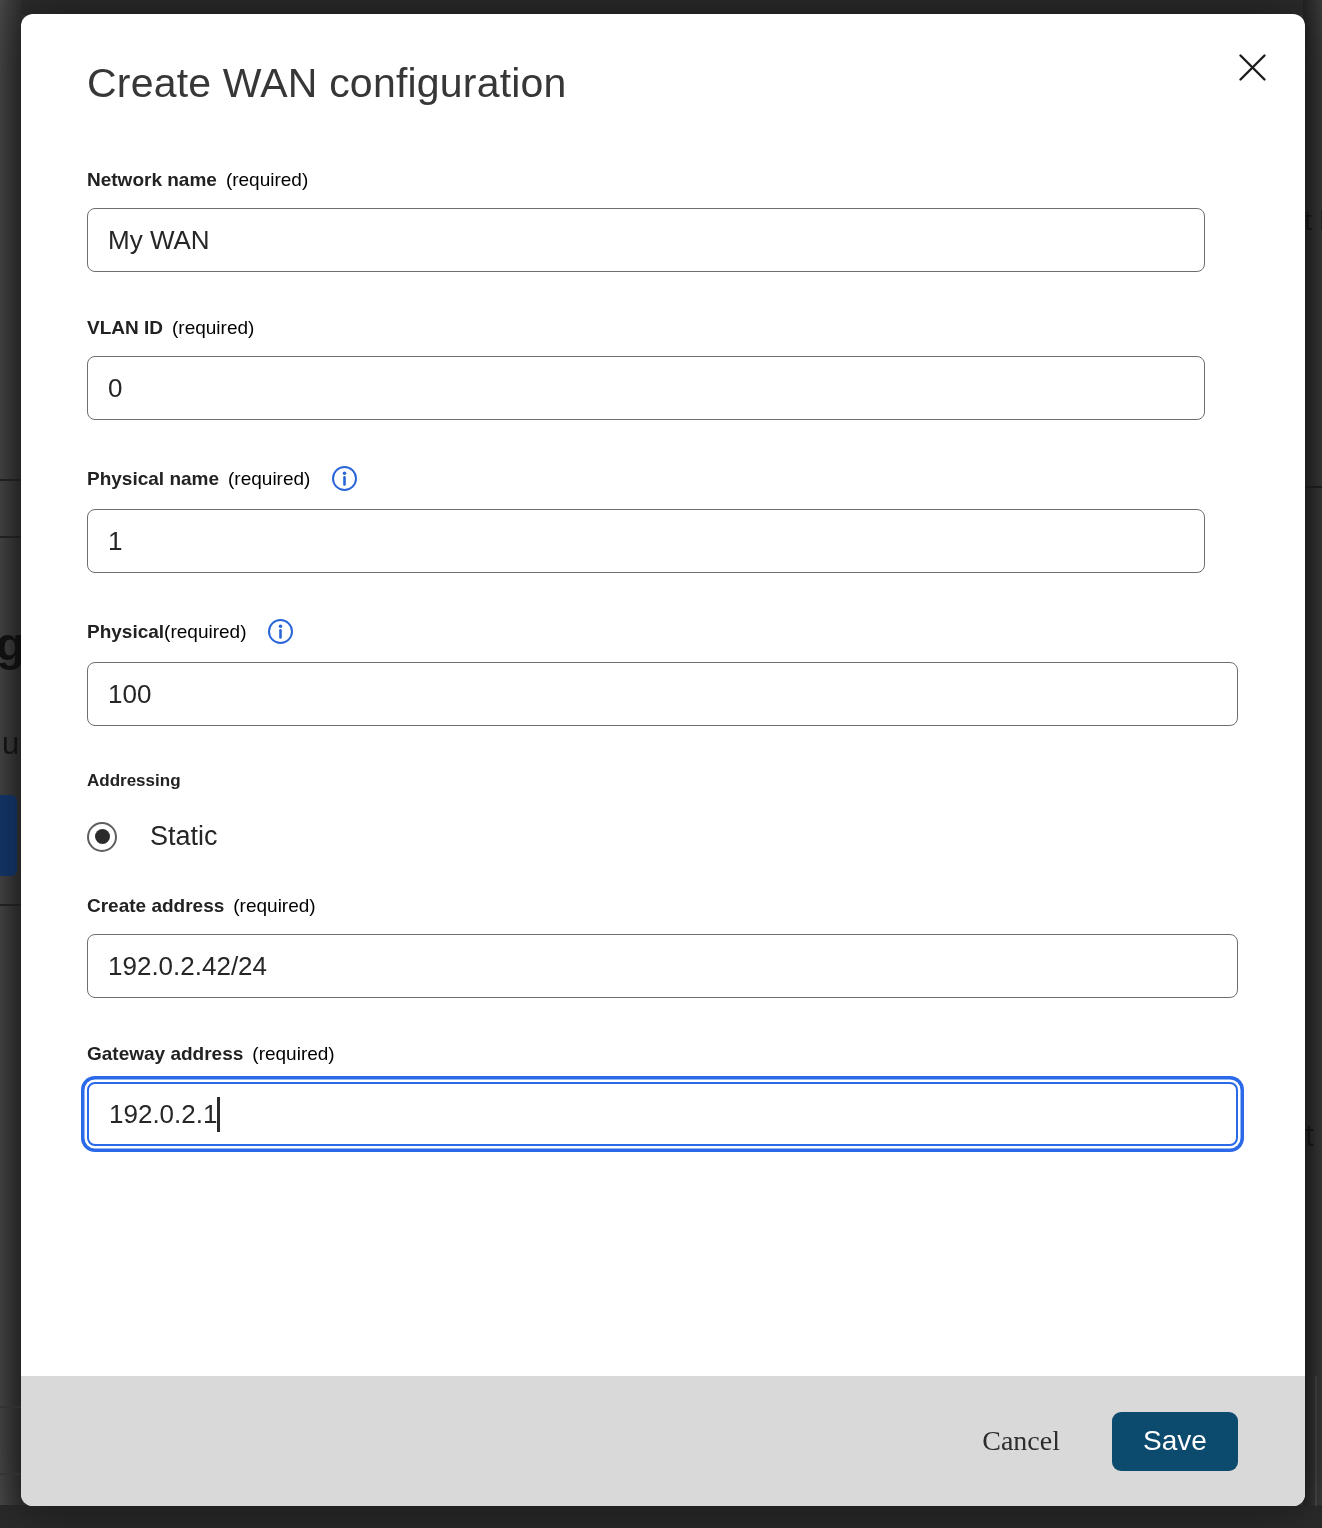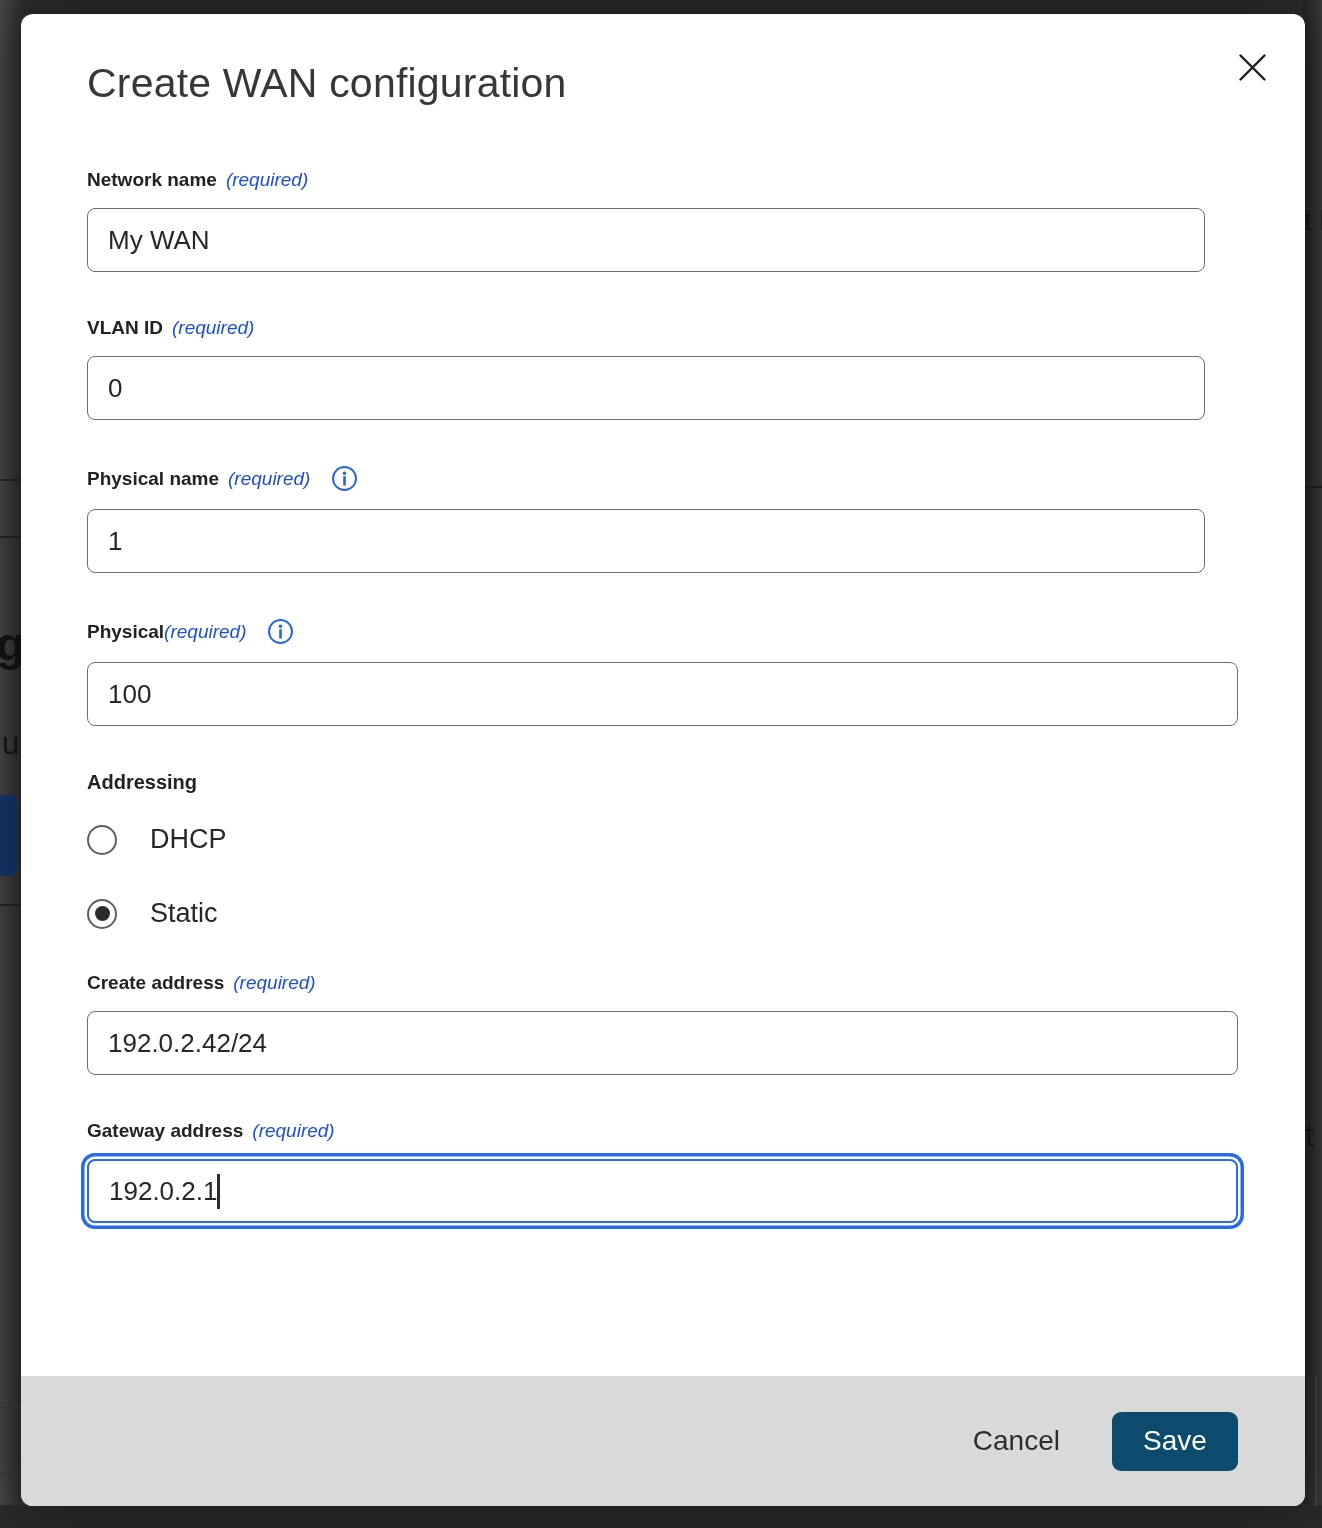--- a/index.html
+++ b/index.html
@@ -58,21 +58,21 @@
     background: none; border: none;
   }
 
   .field { margin-bottom: 45px; }
   .field-label-row {
     display: flex; align-items: center;
     margin-bottom: 17px;
     font-size: 19px;
   }
   .field-label { font-weight: 700; color: #222222; }
-  .req { font-weight: 400; color: #1d4ed8; margin-left: 9px; font-style: italic; }
+  .req { font-weight: 400; color: #000000; margin-left: 9px; }
   .req.tight { margin-left: 0; }
   .info-icon { margin-left: 21px; display: inline-flex; }
 
   .text-input {
     display: block;
     height: 64px;
     border: 1.5px solid #6e6e6e;
     border-radius: 8px;
     background: #ffffff;
     font-family: "Liberation Sans", sans-serif;
@@ -89,21 +89,21 @@
     box-shadow: 0 0 0 2.5px #ffffff, 0 0 0 6px #2a6ae8;
   }
   .caret {
     position: absolute;
     left: 130px; top: 15px;
     width: 2.5px; height: 35px;
     background: #2b2b2b;
   }
 
   .group-heading {
-    font-size: 20px; font-weight: 700; color: #222222;
+    font-size: 17px; font-weight: 700; color: #222222;
     margin-bottom: 30px;
   }
   .radio-row {
     display: flex; align-items: center;
     margin-bottom: 43px;
     cursor: pointer;
   }
   .radio-circle {
     width: 30px; height: 30px;
     border: 2px solid #5e5e5e;
@@ -120,21 +120,21 @@
   .modal-footer {
     flex: 0 0 130px;
     background: #d9d9d9;
     display: flex;
     align-items: center;
     justify-content: flex-end;
     padding: 0 67px;
   }
   .cancel-btn {
     background: none; border: none;
-    font-family: Liberation Sans, sans-serif;
+    font-family: Liberation Serif, serif;
     font-size: 28px; color: #2d2d2d;
     margin-right: 52px;
     cursor: pointer;
   }
   .save-btn {
     width: 126px; height: 59px;
     background: #0c4a6e;
     border: none; border-radius: 9px;
     font-family: "Liberation Sans", sans-serif;
     font-size: 28px; color: #ffffff;
@@ -219,24 +219,20 @@
             <line x1="13.5" y1="12.2" x2="13.5" y2="19.5" stroke="#2b66d9" stroke-width="2.6" stroke-linecap="round"></line>
           </svg>
         </span>
       </div>
       <input class="text-input wide" type="text" value="100" style="">
     </div>
 
     <div class="addressing-group">
       <div class="group-heading">Addressing</div>
       <div class="radio-row">
-        <span class="radio-circle"></span>
-        <span class="radio-label">DHCP</span>
-      </div>
-      <div class="radio-row">
         <span class="radio-circle">
             <span class="radio-dot"></span>
           </span>
         <span class="radio-label selected">Static</span>
       </div>
     </div>
 
     <div class="field">
       <div class="field-label-row">
         <span class="field-label">Create address</span>

